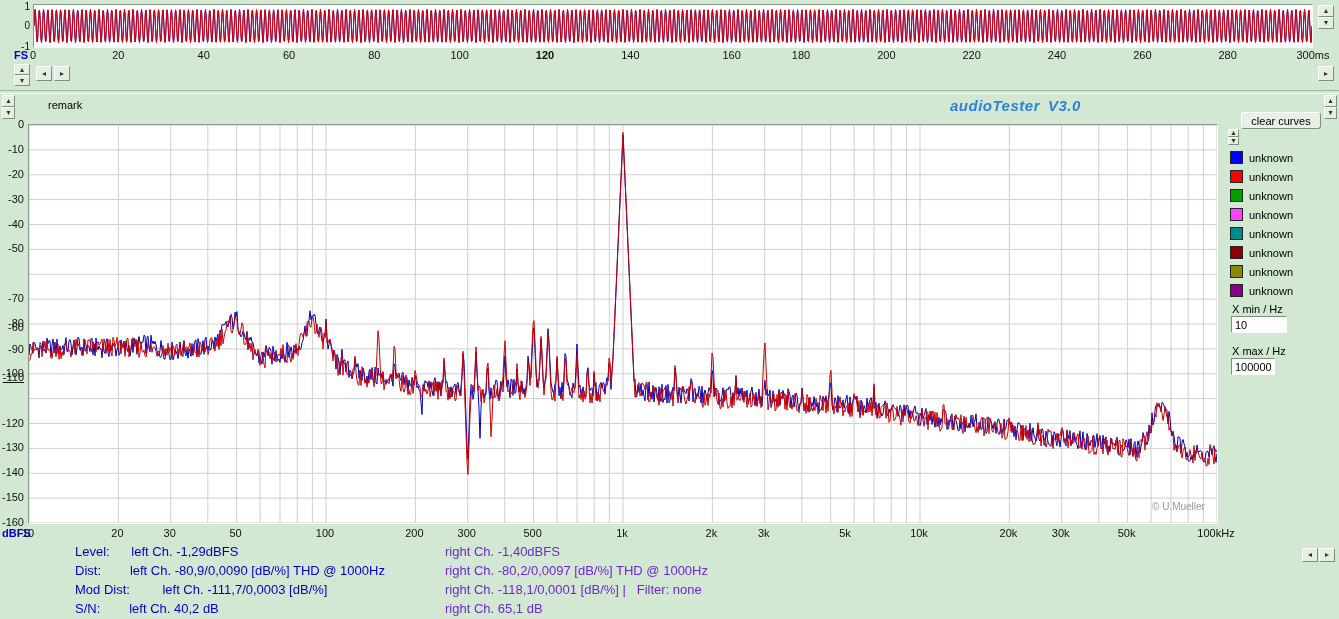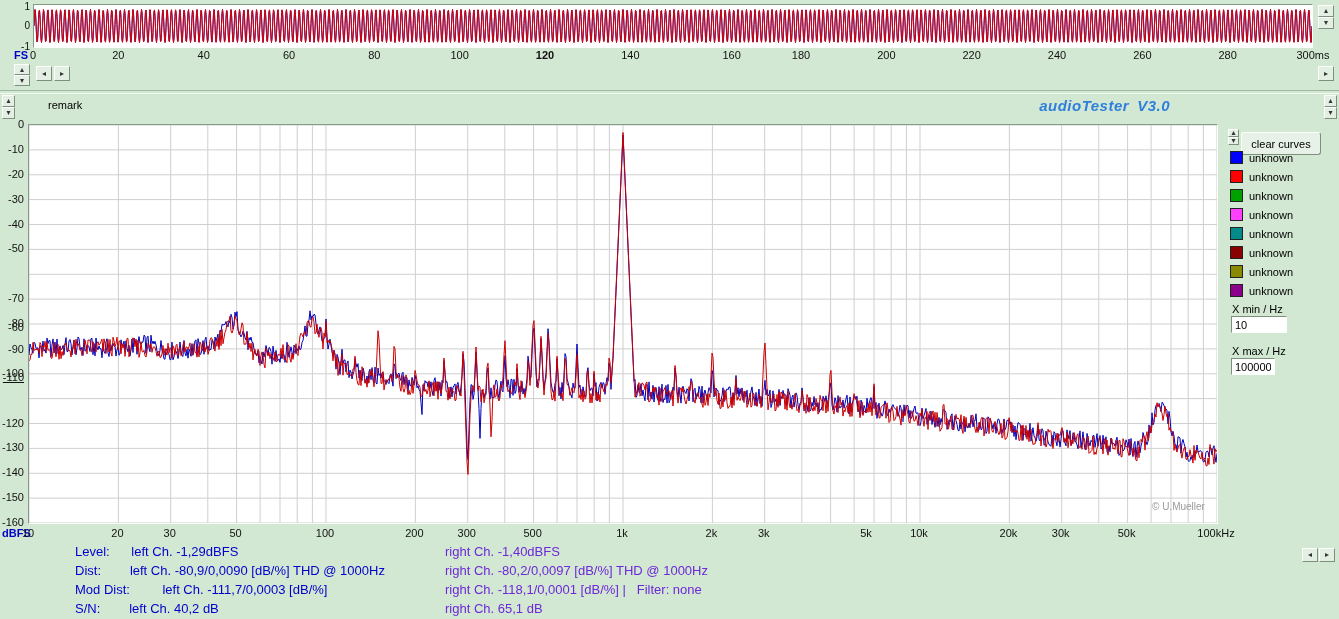--- a/index.html
+++ b/index.html
@@ -15,21 +15,21 @@
        border-color:#fdfffd #7d8f7d #7d8f7d #fdfffd;border-radius:3px;
        font-family:"Liberation Sans",sans-serif;font-size:11px;color:#000;padding:0}
   .field{position:absolute;box-sizing:border-box;background:#fff;border:1px solid;
          border-color:#7d8f7d #fdfffd #fdfffd #7d8f7d;height:17px;padding:1px 3px;
          font-family:"Liberation Sans",sans-serif;font-size:11px;color:#000}
   .tick{position:absolute;transform:translateX(-50%);font-size:11px;color:#111;white-space:nowrap}
   .ylab{position:absolute;left:0;width:24px;text-align:right;font-size:11px;color:#111}
   .scope-ylab{position:absolute;left:0;width:30px;text-align:right;font-size:10px;color:#111}
   .lbl{position:absolute;color:#000}
   .blue-lbl{position:absolute;color:#0000cc;font-weight:bold}
-  .logo{position:absolute;left:950px;top:97px;width:220px;text-align:right;
+  .logo{position:absolute;left:950px;top:97px;width:220px;
         font-style:italic;font-weight:bold;font-size:15px;color:#2f7fdd;letter-spacing:.5px}
   .logo span{margin-left:8px}
   .legend-row{display:flex;align-items:center;height:19px;gap:6px}
   .legend-swatch{width:13px;height:13px;border:1px solid #222;box-sizing:border-box;flex:0 0 auto}
   .st-left{position:absolute;left:75px;color:#0000cc;font-size:13px;white-space:pre}
   .st-right{position:absolute;left:445px;color:#6d28d9;font-size:13px;white-space:pre}
   .divider{position:absolute;left:0;top:90px;width:100%;height:2px;
            border-top:1px solid #9fb89f;border-bottom:1px solid #effbef}
   .copyright{position:absolute;left:1152px;top:501px;font-size:10px;color:#9a9a9a}
 </style>
@@ -176,31 +176,31 @@
       <div class="tick" style="left: 117.406px;">20</div>
       <div class="tick" style="left: 169.705px;">30</div>
       <div class="tick" style="left: 235.594px;">50</div>
       <div class="tick" style="left: 325px;">100</div>
       <div class="tick" style="left: 414.406px;">200</div>
       <div class="tick" style="left: 466.705px;">300</div>
       <div class="tick" style="left: 532.594px;">500</div>
       <div class="tick" style="left: 622px;">1k</div>
       <div class="tick" style="left: 711.406px;">2k</div>
       <div class="tick" style="left: 763.705px;">3k</div>
-      <div class="tick" style="left: 866px;">5k</div>
+      <div class="tick" style="left: 845px;">5k</div>
       <div class="tick" style="left: 919px;">10k</div>
       <div class="tick" style="left: 1008.41px;">20k</div>
       <div class="tick" style="left: 1060.71px;">30k</div>
       <div class="tick" style="left: 1126.59px;">50k</div>
       <div class="tick" style="left: 1216px;">100kHz</div>
     </div>
 
   <button class="sq-btn" style="left:1228px;top:129px;width:11px;height:8px">▴</button>
   <button class="sq-btn" style="left:1228px;top:137px;width:11px;height:8px">▾</button>
-  <button class="btn" style="left:1241px;top:132px;width:80px;height:23px">clear curves</button>
+  <button class="btn" style="left:1241px;top:112px;width:80px;height:17px">clear curves</button>
 
   <div id="legend" style="position:absolute;left:1230px;top:148px;width:105px">
       <div class="legend-row">
         <span class="legend-swatch" style="background: rgb(0, 0, 255);"></span>
         <span>unknown</span>
       </div>
       <div class="legend-row">
         <span class="legend-swatch" style="background: rgb(255, 0, 0);"></span>
         <span>unknown</span>
       </div>

